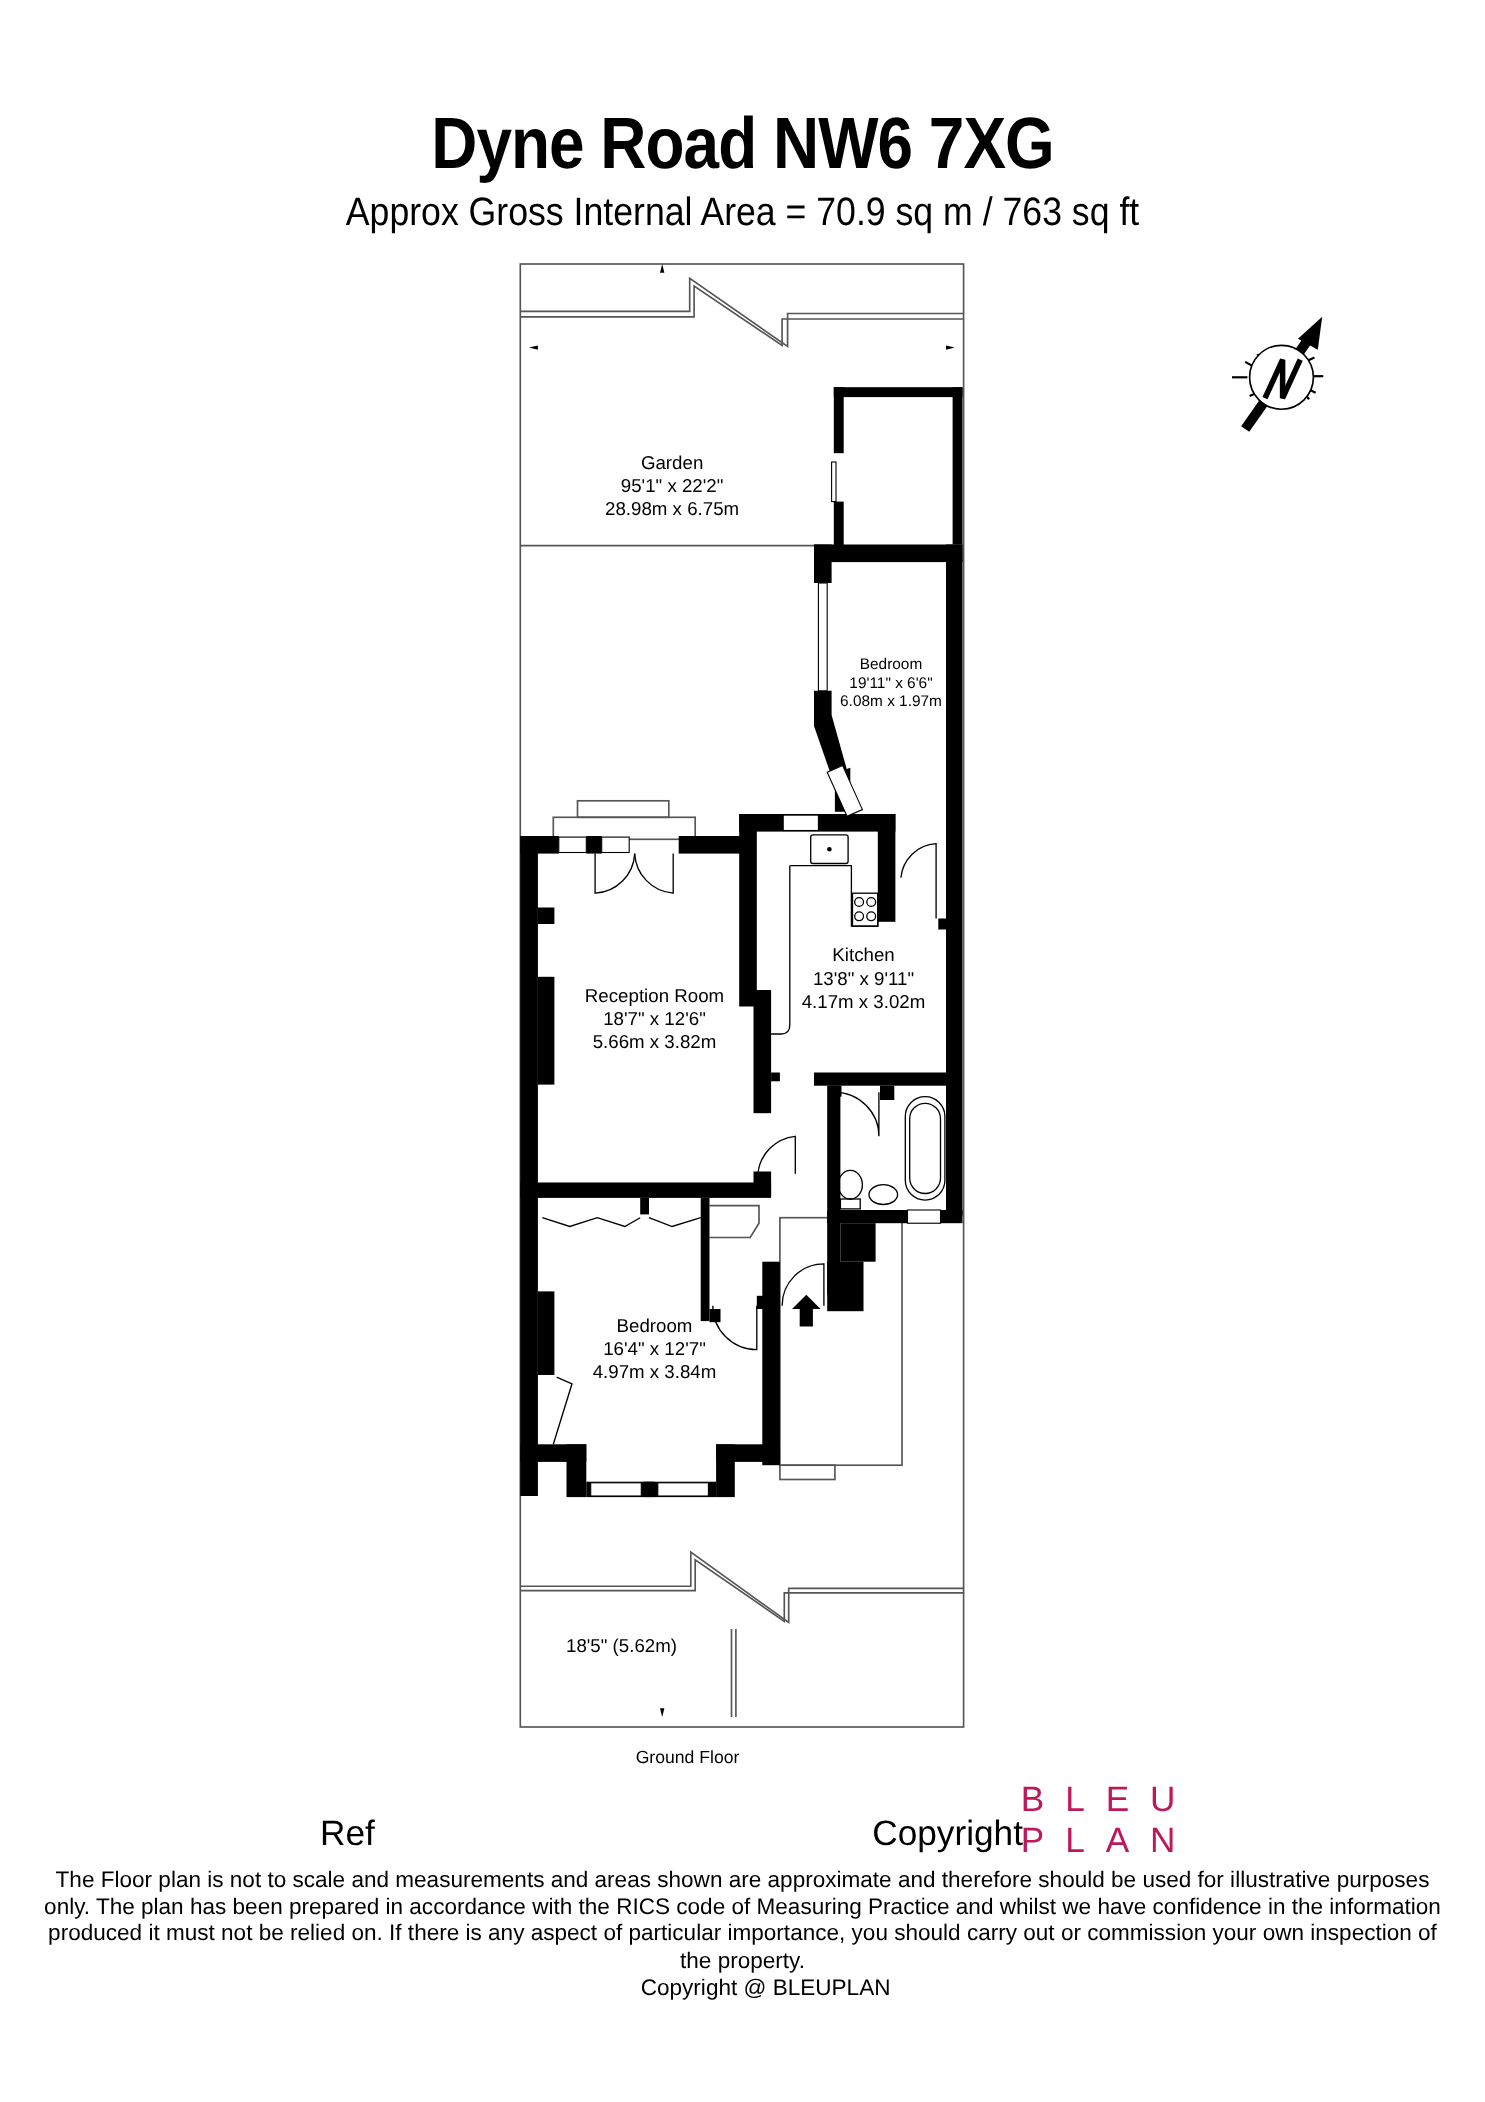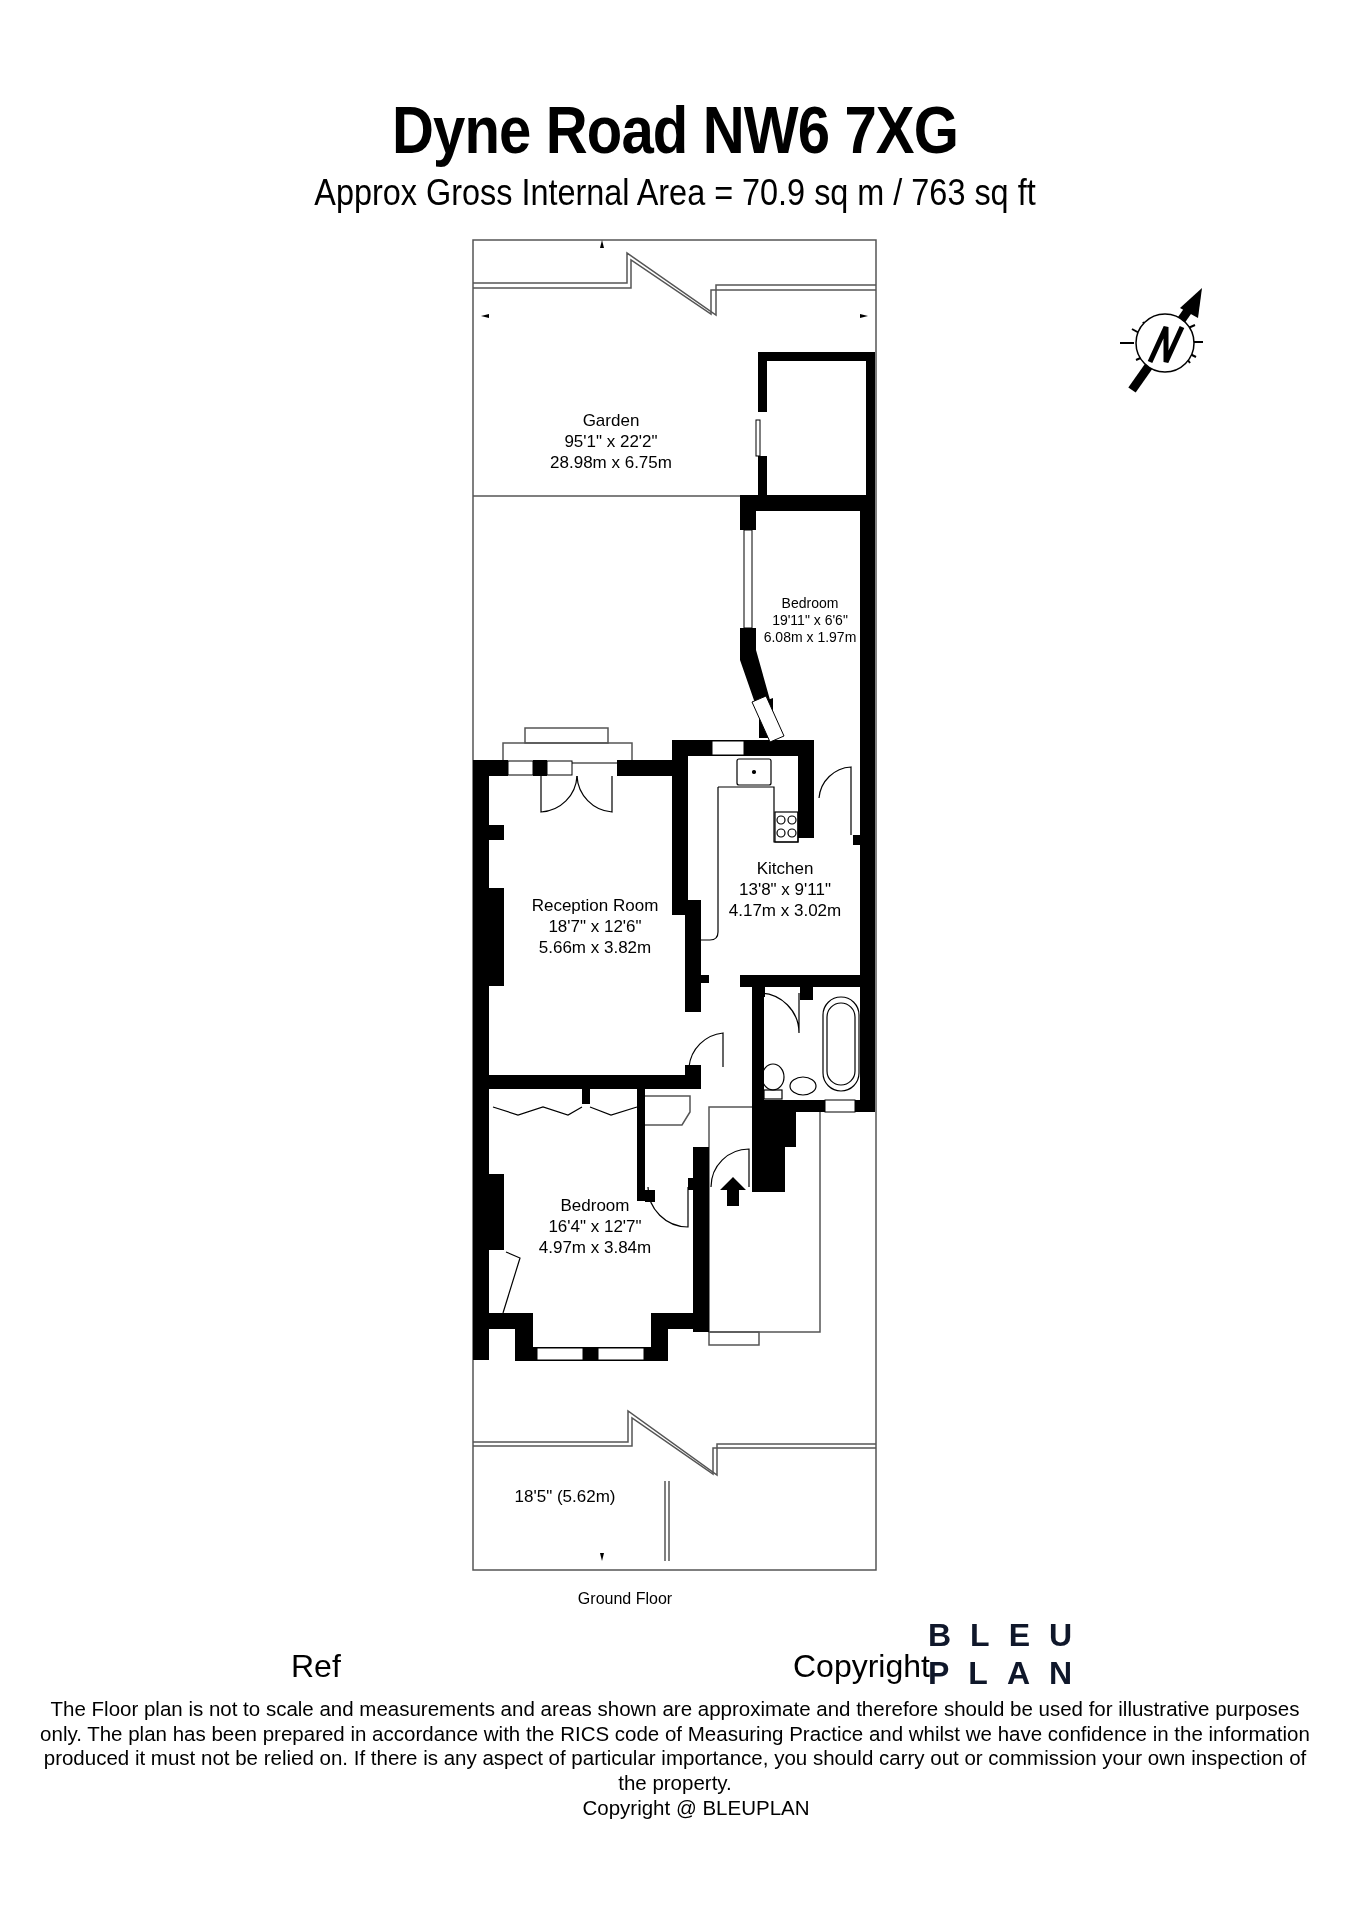--- a/index.html
+++ b/index.html
@@ -6,21 +6,21 @@
   body { width:1350px; height:1911px; position:relative; overflow:hidden; font-family:"Liberation Sans", sans-serif; color:#000; }
   .title { position:absolute; left:0; width:1350px; top:92px; text-align:center; font-weight:bold; font-size:66px; letter-spacing:-1px; transform:scaleX(0.88); }
   .subtitle { position:absolute; left:0; width:1350px; top:172px; text-align:center; font-size:36px; transform:scaleX(0.9); }
   .compass { position:absolute; left:1110px; top:270px; width:110px; height:140px; }
   .plan { position:absolute; left:0; top:0; width:1350px; height:1911px; }
   .room-label { position:absolute; text-align:center; font-size:17px; line-height:21px; }
   .room-label.small { font-size:14px; line-height:17px; }
   .floor-label { position:absolute; left:540px; top:1590px; width:170px; text-align:center; font-size:16px; }
   .ref { position:absolute; left:291px; top:1648px; font-size:32px; }
   .copyright { position:absolute; left:793px; top:1648px; font-size:32px; }
-  .logo { position:absolute; left:928px; top:1616px; width:160px; color:#0f172a; font-weight:bold; font-size:32px; line-height:38px; letter-spacing:19px; }
+  .logo { position:absolute; left:928px; top:1616px; width:160px; color:#be185d; font-weight:normal; font-size:32px; line-height:38px; letter-spacing:19px; }
   .disclaimer { position:absolute; left:30px; width:1290px; top:1697px; text-align:center; font-size:20.5px; line-height:24.5px; }
   .footer-copy { position:absolute; left:0; width:1350px; top:1796px; text-align:center; font-size:20.5px;padding-left:21px; }
 </style>
 </head>
 <body>
 
 <div class="title">Dyne Road NW6 7XG</div>
 <div class="subtitle">Approx Gross Internal Area = 70.9 sq m / 763 sq ft</div>
 
 <svg class="compass" viewBox="0 0 110 140">

